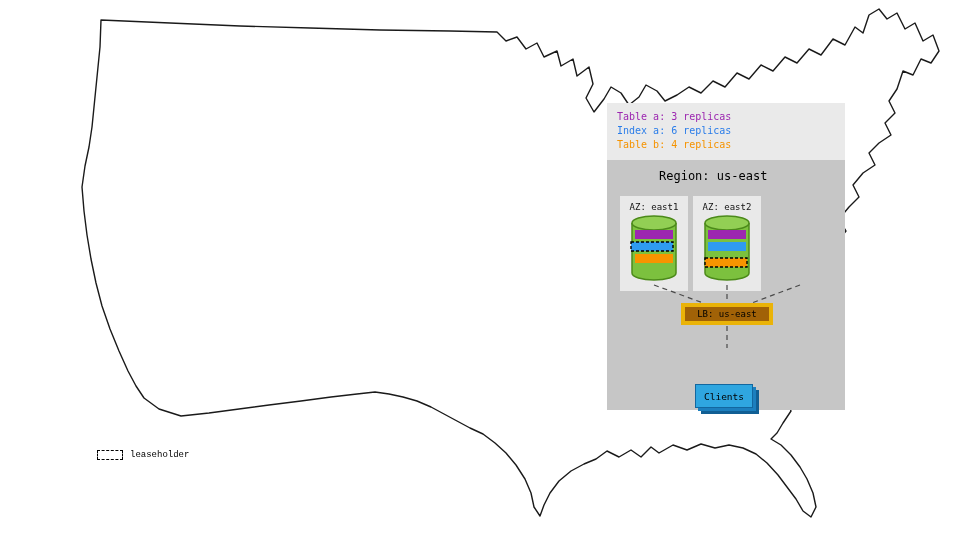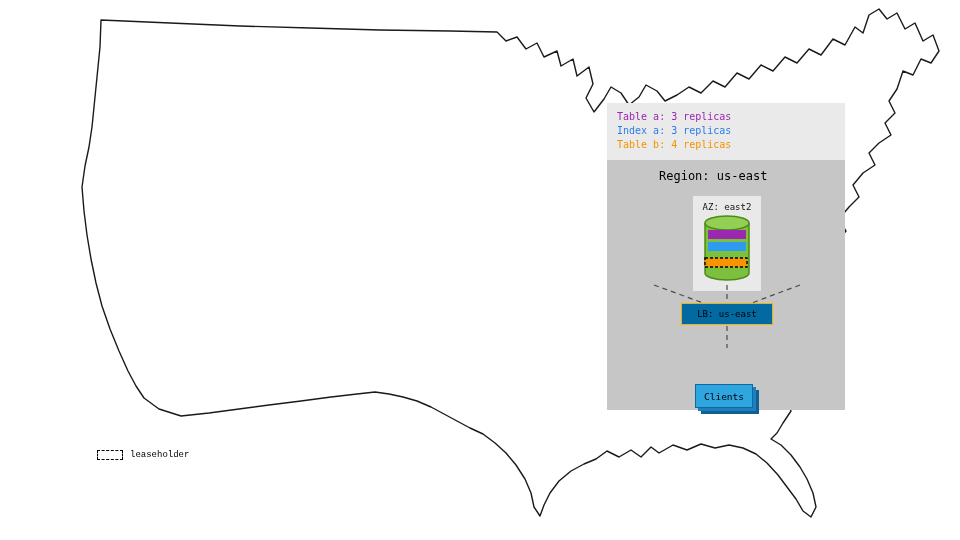--- a/index.html
+++ b/index.html
@@ -32,21 +32,21 @@
   }
   .az1 { left:13px; } .az2 { left:86px; } .az3 { left:159px; }
   .az-label { font-size:9px; padding-top:6px; color:#111; }
   .cyl { margin-top:2px; }
 
   
   .connector-svg { position:absolute; left:0; top:0; pointer-events:none; }
 
   .lb-box {
     position:absolute; left:681px; top:303px; width:92px; height:22px;
-    background:#0369a1; border:1px solid #eab308; box-sizing:border-box;
+    background:#a16207; border:4px solid #eab308; box-sizing:border-box;
     font-size:9px; color:#000; display:flex; align-items:center; justify-content:center;
   }
   .clients-box {
     position:absolute; left:695px; top:347px; width:58px; height:24px;
     background:#2fa6e0; border:1px solid #13679f; box-sizing:border-box;
     box-shadow: 3px 3px 0 0 #1c7fbe, 6px 6px 0 0 #115f94;
     font-size:9.5px; color:#000; display:flex; align-items:center; justify-content:center;margin-top:37px;
   }
 
   
@@ -67,27 +67,37 @@
          L 506,41 L 517,37 L 526,49 L 537,43 L 544,57 L 557,51 L 561,66 L 573,59 L 577,76 L 589,67 L 593,84 L 586,98 L 594,112 L 604,99 L 611,87 L 621,93 L 629,105 L 639,97 L 646,85 L 657,91 L 665,101 L 677,95 L 689,87
          L 701,93 L 713,81 L 725,87 L 737,73 L 749,79 L 761,65 L 773,71 L 785,57 L 797,63 L 809,49 L 821,55 L 833,39 L 845,45 L 855,27 L 863,33 L 869,15 L 879,9 L 887,19 L 897,13 L 905,29 L 915,23 L 923,41 L 933,35 L 939,51
          L 931,63 L 921,59 L 913,75 L 903,71 L 897,89 L 889,101 L 895,113 L 885,123 L 891,135 L 879,143 L 869,153 L 875,165 L 863,173 L 853,185 L 859,197 L 849,207 L 839,219 L 846,231 L 836,243 L 828,255 L 835,267 L 825,279 L 817,291 L 825,303 L 815,315 L 807,327 L 813,339 L 804,351 L 796,363 L 802,375 L 793,387 L 786,399 L 791,411 L 783,423 L 777,433
          L 771,439 L 781,445 L 791,455 L 800,467 L 807,479 L 813,493 L 816,507 L 811,517 L 803,511 L 796,499 L 787,487 L 778,475 L 767,463 L 756,454 L 743,448 L 729,445 L 715,448 L 701,444 L 687,450 L 673,445 L 659,453 L 651,447 L 641,457 L 631,450 L 619,457 L 607,451 L 596,459 L 584,464 L 571,471 L 559,481 L 550,493 L 544,505 L 540,516 L 534,507 L 531,493 L 525,479 L 516,465 L 506,453 L 495,443 L 483,434 L 470,428 L 457,421 L 444,414 L 431,407 L 417,401 L 403,397 L 389,394 L 375,392
          L 357,394 L 331,397 L 301,401 L 269,405 L 239,409 L 209,413 L 181,416 L 159,409 L 144,398
          L 136,386 L 128,371 L 119,351 L 110,329 L 102,306 L 96,283 L 91,259 L 87,235 L 84,211 L 82,187 L 85,166 L 89,147 L 92,127 L 94,107 L 96,87 L 98,67 L 100,47 Z" fill="none" stroke="#1a1a1a" stroke-width="1.4" stroke-linejoin="round"></path>
   </svg>
 
   <div class="legend-panel">
     <div class="legend-line c-purple">Table a: 3 replicas</div>
-    <div class="legend-line c-blue">Index a: 3 replicas</div>
+    <div class="legend-line c-blue">Index a: 6 replicas</div>
     <div class="legend-line c-orange">Table b: 4 replicas</div>
   </div>
 
   <div class="region-panel">
     <div class="region-title">Region: us-east</div>
 
+    <div class="az-box az1">
+      <div class="az-label">AZ: east1</div>
+      <svg class="cyl" width="50" height="68" viewBox="0 0 50 68">
+        <path d="M3,9 V59 A22,7 0 0 0 47,59 V9" fill="#7cc13e" stroke="#4c8a1a" stroke-width="1.5"></path>
+        <ellipse cx="25" cy="9" rx="22" ry="7" fill="#92cf54" stroke="#4c8a1a" stroke-width="1.5"></ellipse>
+        <rect x="6" y="16" width="38" height="9" fill="#9c27b0"></rect>
+        <rect x="2" y="28" width="42" height="9" fill="#2f9bf0" stroke="#000" stroke-width="1.4" stroke-dasharray="3,2"></rect>
+        <rect x="6" y="40" width="38" height="9" fill="#f79400"></rect>
+      </svg>
+    </div>
 
     <div class="az-box az2">
       <div class="az-label">AZ: east2</div>
       <svg class="cyl" width="50" height="68" viewBox="0 0 50 68">
         <path d="M3,9 V59 A22,7 0 0 0 47,59 V9" fill="#7cc13e" stroke="#4c8a1a" stroke-width="1.5"></path>
         <ellipse cx="25" cy="9" rx="22" ry="7" fill="#92cf54" stroke="#4c8a1a" stroke-width="1.5"></ellipse>
         <rect x="6" y="16" width="38" height="9" fill="#9c27b0"></rect>
         <rect x="6" y="28" width="38" height="9" fill="#2f9bf0"></rect>
         <rect x="3" y="44" width="42" height="9" fill="#f79400" stroke="#000" stroke-width="1.4" stroke-dasharray="3,2"></rect>
       </svg>

